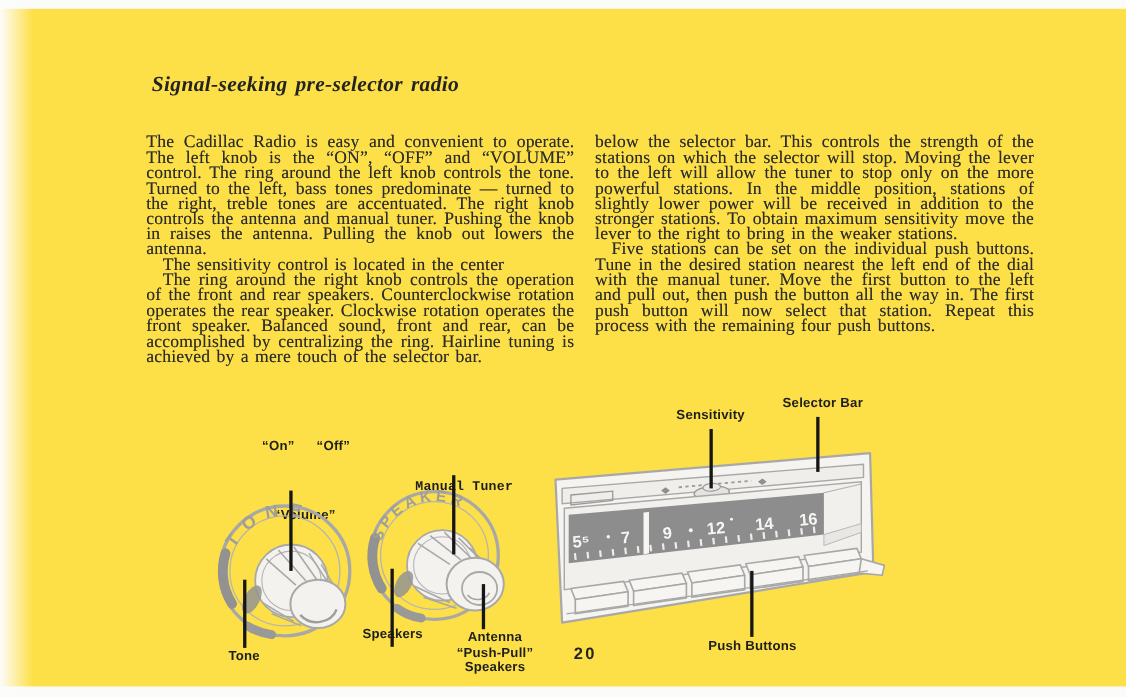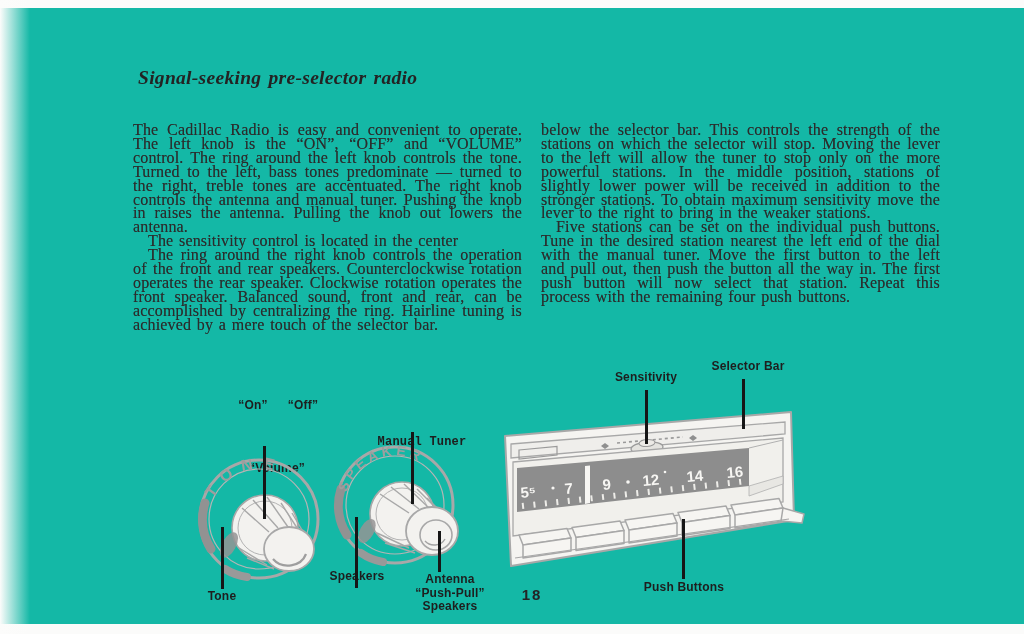--- a/index.html
+++ b/index.html
@@ -1,19 +1,19 @@
 <!DOCTYPE html>
 <html><head>
 <meta charset="utf-8">
 <style>
   html,body{margin:0;padding:0;}
   .page{
     position:relative;
     width:1024px;height:634px;
-    background:#14b8a6;
+    background:#fde047;
     overflow:hidden;
     font-family:"Liberation Serif", serif;
   }
   .edge-top{position:absolute;left:0;top:0;width:100%;height:8px;background:#fbfbfa;}
   .edge-bottom{position:absolute;left:0;bottom:0;width:100%;height:10px;background:#fbfbfa;}
   .edge-left{position:absolute;left:0;top:0;width:30px;height:100%;
     background:linear-gradient(90deg,#fcfcfb,rgba(252,252,251,0));}
   .heading{
     position:absolute;left:138px;top:66px;width:480px;
     font:italic bold 19.5px/24px "Liberation Serif", serif;
@@ -190,14 +190,14 @@
   <div class="lbl" style="left:700px;top:360px;width:96px;text-align:center;">Selector Bar</div>
   <div class="lbl" style="left:196px;top:590px;width:52px;">Tone</div>
   <div class="lbl" style="left:325px;top:570px;width:64px;">Speakers</div>
   <div class="lbl" style="left:406px;top:573px;width:88px;">
     <div>Antenna</div>
     <div>“Push-Pull”</div>
     <div>Speakers</div>
   </div>
   <div class="lbl" style="left:636px;top:581px;width:96px;">Push Buttons</div>
 
-  <div class="pagenum">18</div>
+  <div class="pagenum">20</div>
 </div>
 
 </body></html>

